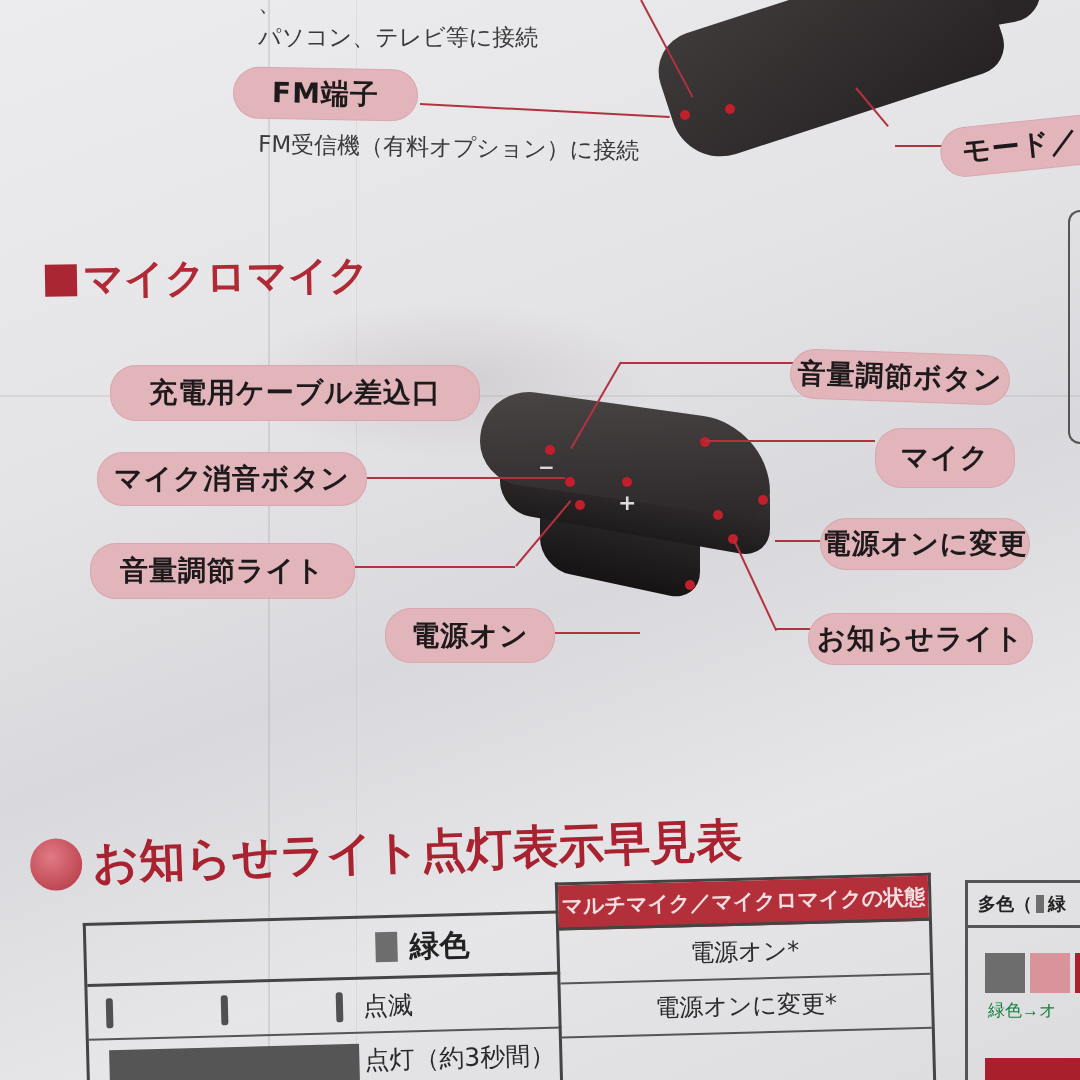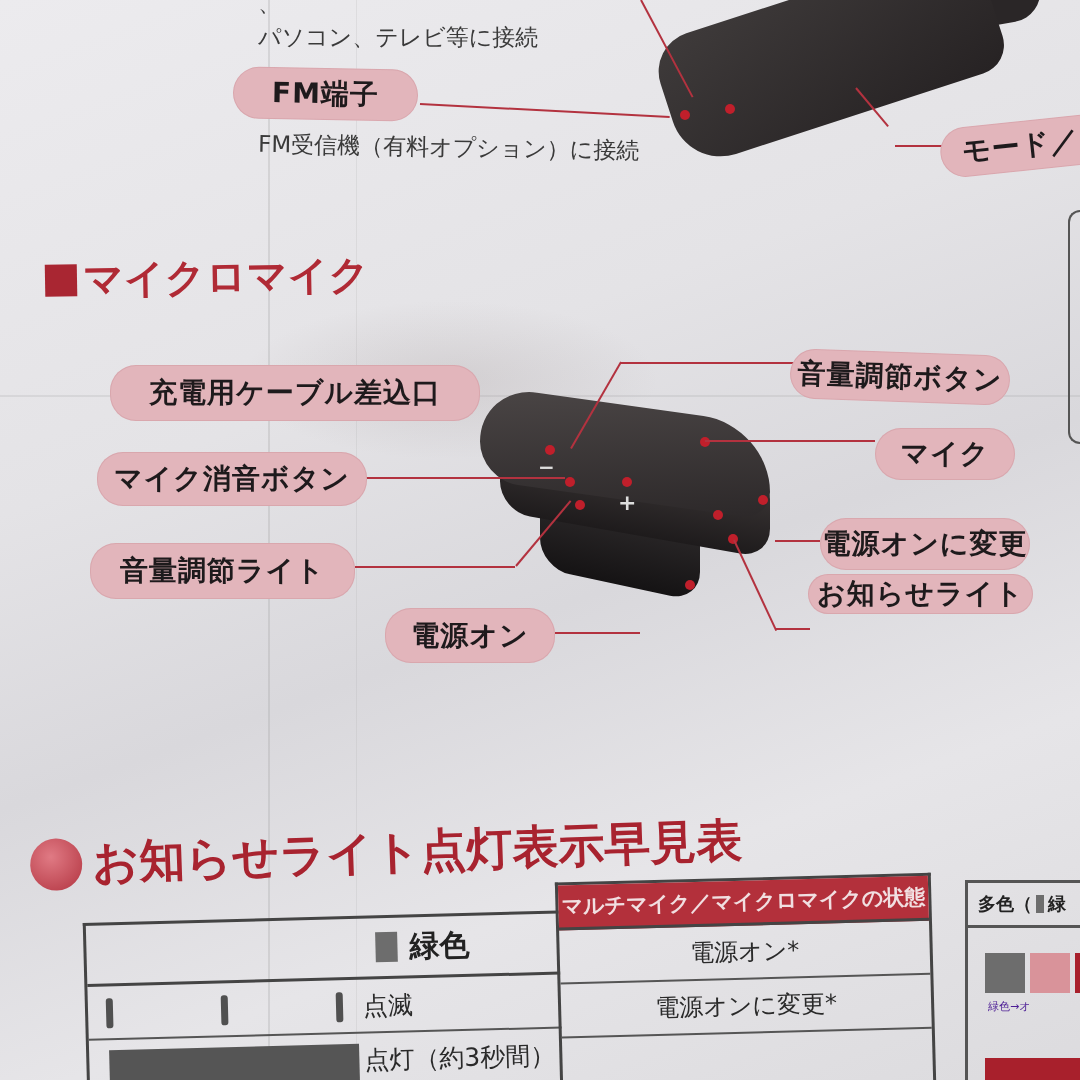--- a/index.html
+++ b/index.html
@@ -64,21 +64,21 @@
   .green-head { height:58px; border-bottom:3px solid #444; display:flex; align-items:center; justify-content:flex-end; padding-right:90px; font-size:30px; font-weight:bold; gap:12px; }
   .gsq { width:22px; height:30px; background:#6d6d6d; display:inline-block; }
   .row { height:52px; border-bottom:2px solid #555; position:relative; }
   .blink { position:absolute; top:12px; width:7px; height:30px; background:#505050; border-radius:3px; }
   .solid-bar { position:absolute; left:20px; top:10px; width:250px; height:60px; background:#555; }
   .row-label { position:absolute; left:275px; top:10px; font-size:25px; color:#2a2a2a; }
 
   .multi-table { position:absolute; left:965px; top:880px; width:140px; height:220px; border:3px solid #555; border-right:none; }
   .multi-head { height:42px; border-bottom:3px solid #555; display:flex; align-items:center; padding-left:10px; font-size:18px; font-weight:bold; gap:4px; }
   .swatch { position:absolute; top:70px; width:40px; height:40px; }
-  .multi-label { position:absolute; left:20px; top:116px; font-size:11px; color:#4c1d95; }
+  .multi-label { position:absolute; left:20px; top:116px; font-size:17px; color:#15803d;font-family:Liberation Serif, serif; }
 
   .frame-right { position:absolute; left:1068px; top:210px; width:30px; height:230px; border:2px solid #555; border-right:none; border-radius:12px 0 0 12px; }
 </style>
 </head>
 <body>
 
 <div class="fold-v"></div>
 <div class="fold-v2"></div>
 <div class="fold-h"></div>
 <div class="shade"></div>
@@ -134,23 +134,23 @@
 <div class="leader" style="left:555px;top:632px;width:85px;height:2px;"></div>
 <div class="leader" style="left:775px;top:540px;width:45px;height:2px;"></div>
 <div class="leader" style="left:775px;top:628px;width:35px;height:2px;"></div>
 <div class="leader" style="left:733px;top:540px;width:2px;height:100px;transform:rotate(-25deg);transform-origin:top;"></div>
 
 <div class="pill" style="left:110px;top:365px;width:370px;height:56px;">充電用ケーブル差込口</div>
 <div class="pill" style="left:97px;top:452px;width:270px;height:54px;">マイク消音ボタン</div>
 <div class="pill" style="left:90px;top:543px;width:265px;height:56px;text-align:right;">音量調節ライト</div>
 <div class="pill" style="left:385px;top:608px;width:170px;height:55px;">電源オン</div>
 <div class="pill" style="left:790px;top:352px;width:220px;height:50px;transform:rotate(2deg);">音量調節ボタン</div>
-<div class="pill" style="left:875px;top:428px;width:140px;height:52px;">マイク</div>
+<div class="pill" style="left:875px;top:428px;width:140px;height:60px;">マイク</div>
 <div class="pill" style="left:820px;top:518px;width:210px;height:52px;">電源オンに変更</div>
-<div class="pill" style="left:808px;top:574px;width:225px;height:40px;">お知らせライト</div>
+<div class="pill" style="left:808px;top:613px;width:225px;height:52px;">お知らせライト</div>
 
 <div class="h2">
   <span class="circle"></span>
   <span>お知らせライト点灯表示早見表</span>
 </div>
 
 <div class="table">
   <div class="tbl-left">
     <div class="green-head">
       <span class="gsq"></span>

